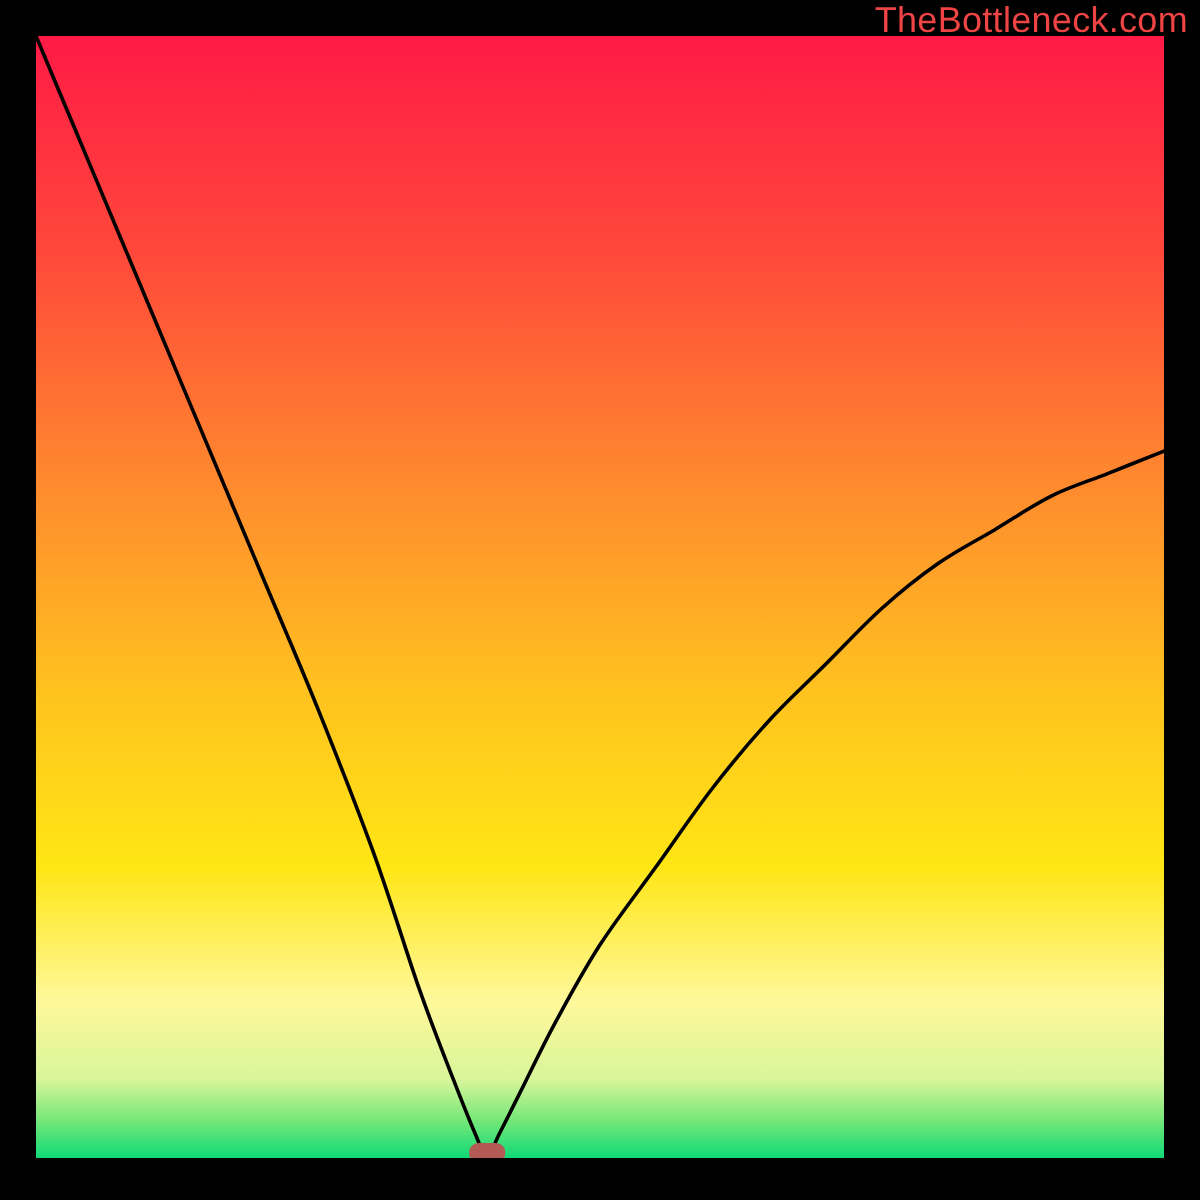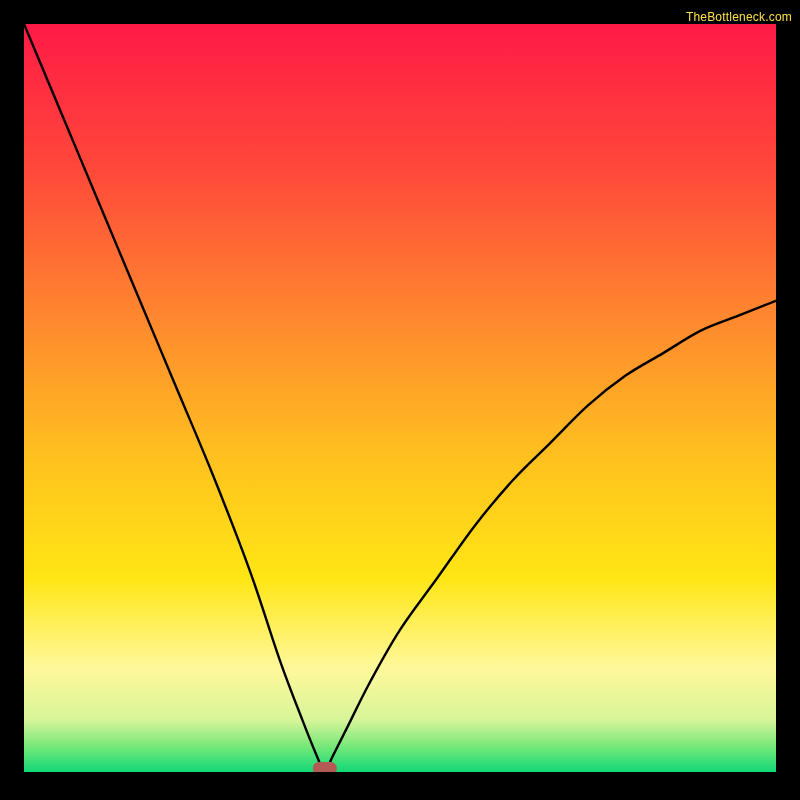--- a/index.html
+++ b/index.html
@@ -20,24 +20,24 @@
   .plot-area {
     position: absolute;
     left: 24px;
     top: 24px;
     width: 752px;
     height: 748px;
     overflow: hidden;
   }
   .watermark {
     position: absolute;
-    top: 10px;
+    top: 0;
     right: 8px;
-    color: #fde047;
-    font-size: 12px;
+    color: #ef4444;
+    font-size: 24px;
     font-weight: 500;
     letter-spacing: 0.2px;
     user-select: none;
   }
   svg {
     display: block;
   }
 </style>
 </head>
 <body>

